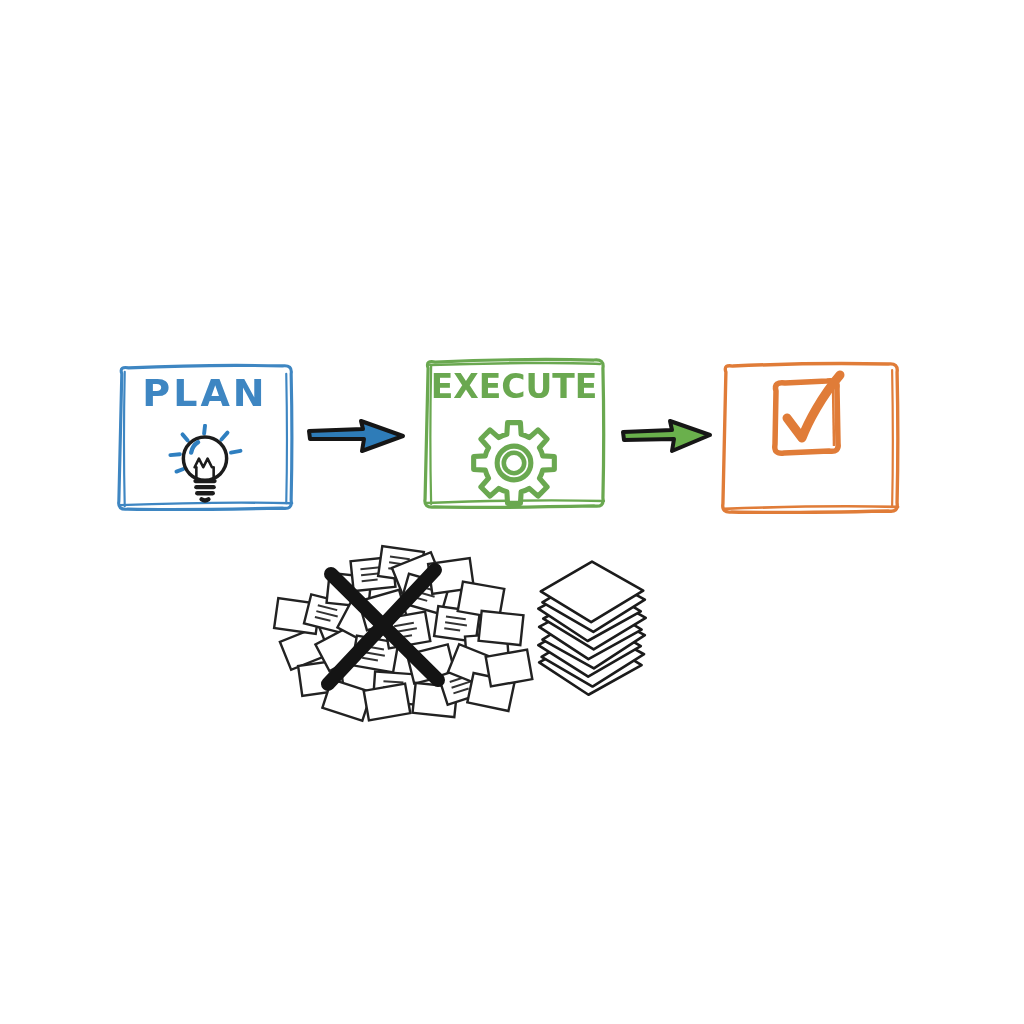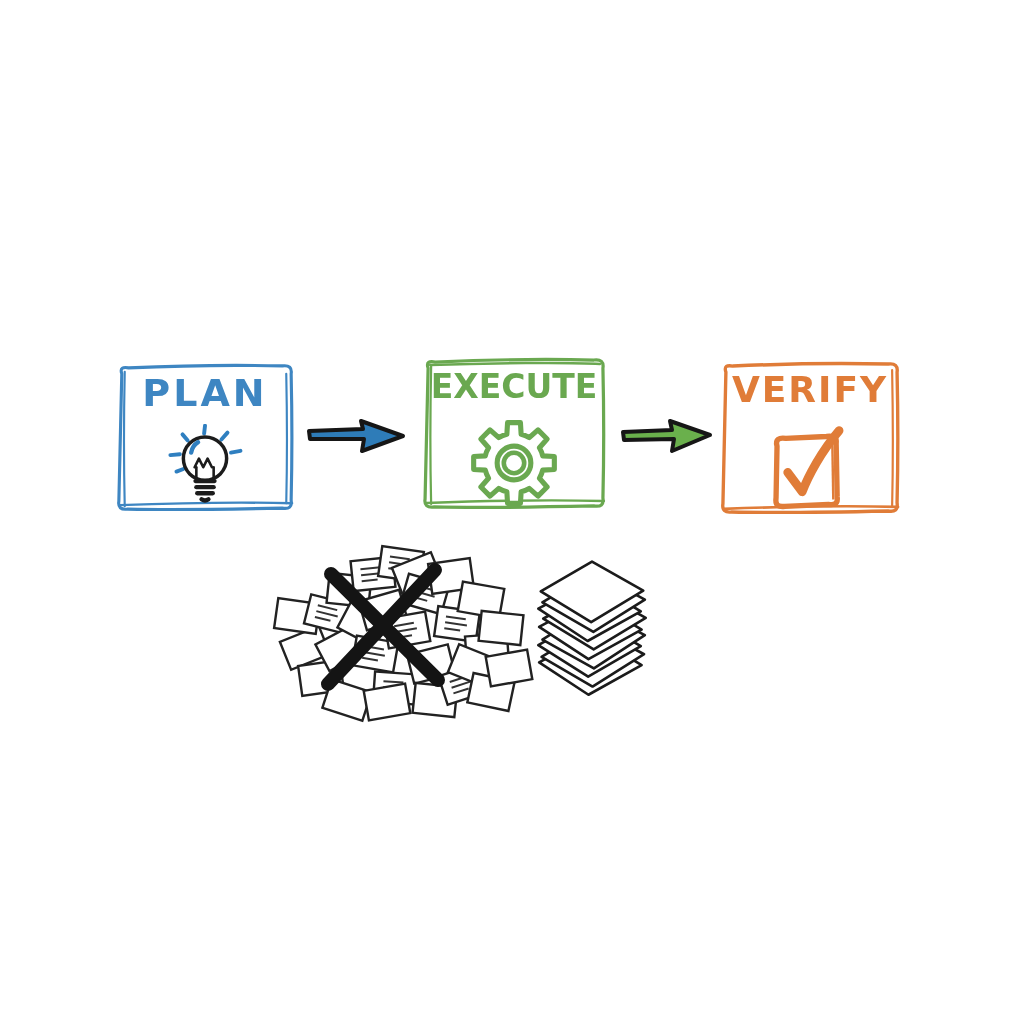--- a/index.html
+++ b/index.html
@@ -81,21 +81,20 @@
   <svg class="arrow-svg arrow-2" viewBox="0 0 94 42">
     <polygon points="3,18 52,16 50,7 90,21 52,37 54,25 4,26" fill="#6ab04c" stroke="#161616" stroke-width="4" stroke-linejoin="round"></polygon>
   </svg>
 
   <div class="step-box step-verify">
     <svg class="border-svg" viewBox="0 0 190 155" preserveAspectRatio="none" fill="none" stroke="currentColor" stroke-width="3.4" stroke-linecap="round">
       <path d="M10,12 C8,6 11,5 17,6 C62,4 132,3 174,4 C181,3 184,6 183,12 C184,55 184,100 183,141 C184,148 181,150 174,149 C128,150 58,151 16,150 C9,151 6,148 7,142 C8,100 9,55 10,12 Z"></path>
       <path d="M8,147 C60,145 140,144 184,145" stroke-width="2.6"></path>
       <path d="M178,10 C179,60 179,102 178,145" stroke-width="2.2"></path>
     </svg>
-    <div class="step-label">VERIFY</div>
     <svg class="icon-svg" width="100" height="100" viewBox="0 0 100 100">
       <path d="M16,27 C14,20 18,18 25,19 L67,17 C75,16 78,18 77,25 L78,79 C79,86 76,88 69,87 L24,89 C16,90 14,87 15,80 Z" fill="none" stroke="#e07c38" stroke-width="5.5" stroke-linejoin="round"></path>
       <path d="M73,23 L74,82" fill="none" stroke="#e07c38" stroke-width="2.5"></path>
       <path d="M27,54 L42,74 C48,58 62,32 80,11" fill="none" stroke="#e07c38" stroke-width="9" stroke-linecap="round" stroke-linejoin="round"></path>
     </svg>
   </div>
 
   <svg class="pile-svg" viewBox="0 0 235 168">
     <g fill="#ffffff" stroke="#222222" stroke-width="2.4">
       <g transform="translate(22,96) rotate(-22)">

